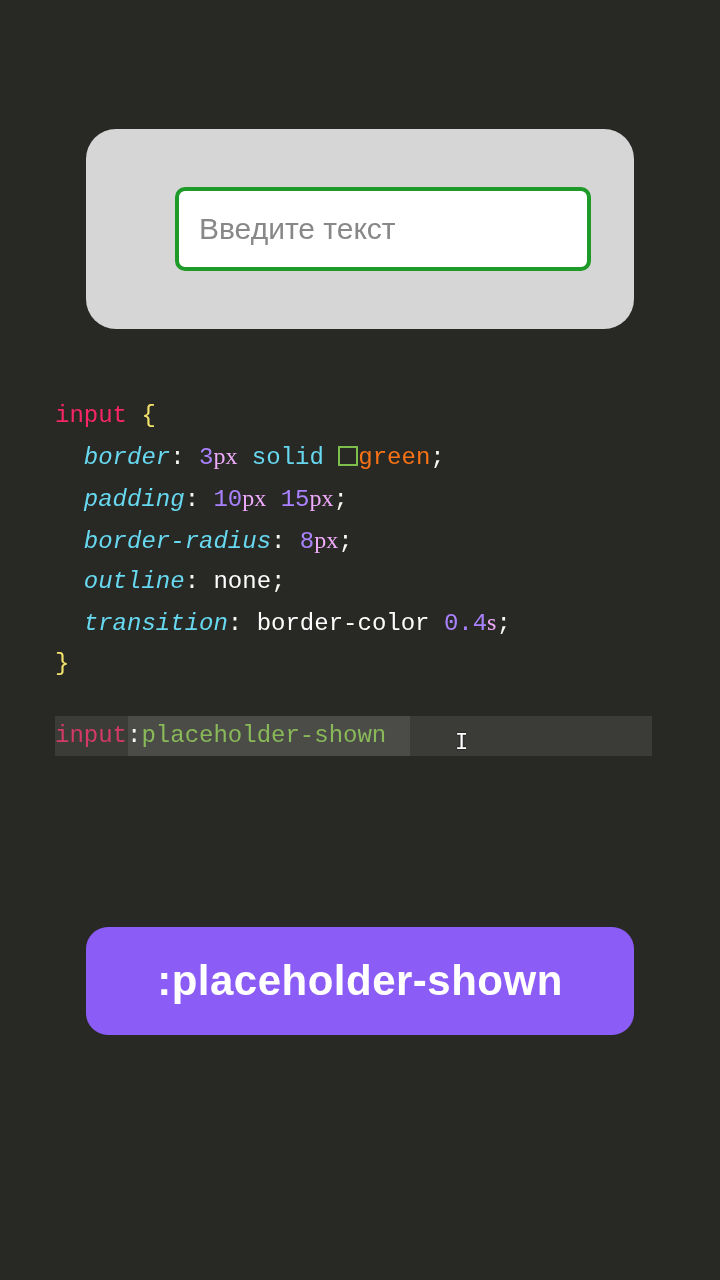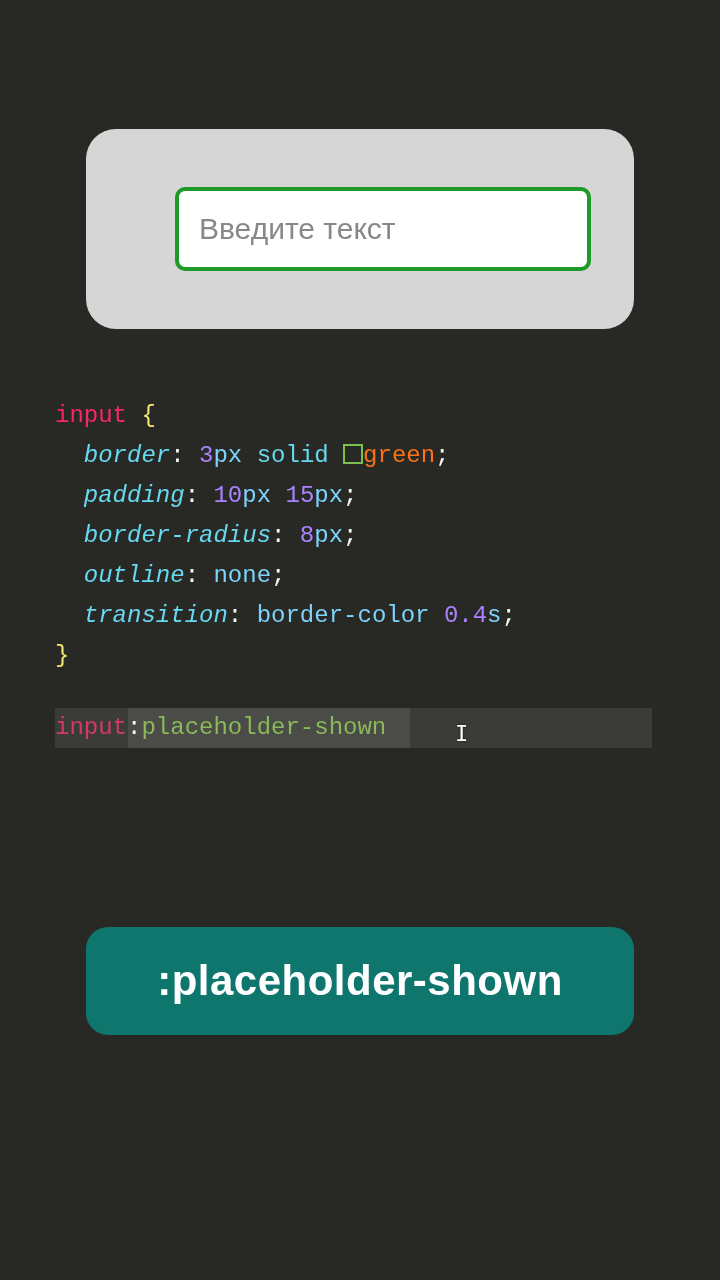--- a/index.html
+++ b/index.html
@@ -50,23 +50,23 @@
     line-height: 40px;
     font-weight: 500;
     color: #f8f8f2;
   }
   .code-line { white-space: pre; }
   .tok-sel   { color: #f92665; }
   .tok-brace { color: #f2e16b; }
   .tok-prop  { color: #67d8ef; font-style: italic; }
   .tok-punct { color: #f8f8f2; }
   .tok-num   { color: #aa82ff; }
-  .tok-unit  { color: #7dd3fc; }
+  .tok-unit  { color: #f0abfc; font-family: Liberation Serif, serif; }
   .tok-kw    { color: #67d8ef; }
-  .tok-val   { color: #7dd3fc; }
+  .tok-val   { color: #ffffff; }
   .tok-swatch {
     display: inline-block;
     width: 20px; height: 20px;
     border: 2px solid #7dbf4d;
     background: transparent;
     vertical-align: -2px;
   }
   .tok-color { color: #f97316; }
   .tok-pseudo { color: #a1d56e; }
 
@@ -108,21 +108,21 @@
     text-shadow: 0 0 2px #000;
   }
 
   
   .badge {
     position: absolute;
     top: 927px;
     left: 86px;
     width: 548px;
     height: 108px;
-    background: #0f766e;
+    background: #8b5cf6;
     border-radius: 22px;
     display: flex;
     align-items: center;
     justify-content: center;
     color: #fff;
     font-size: 42px;
     font-weight: 700;
     letter-spacing: 0.5px;
   }
 </style>

